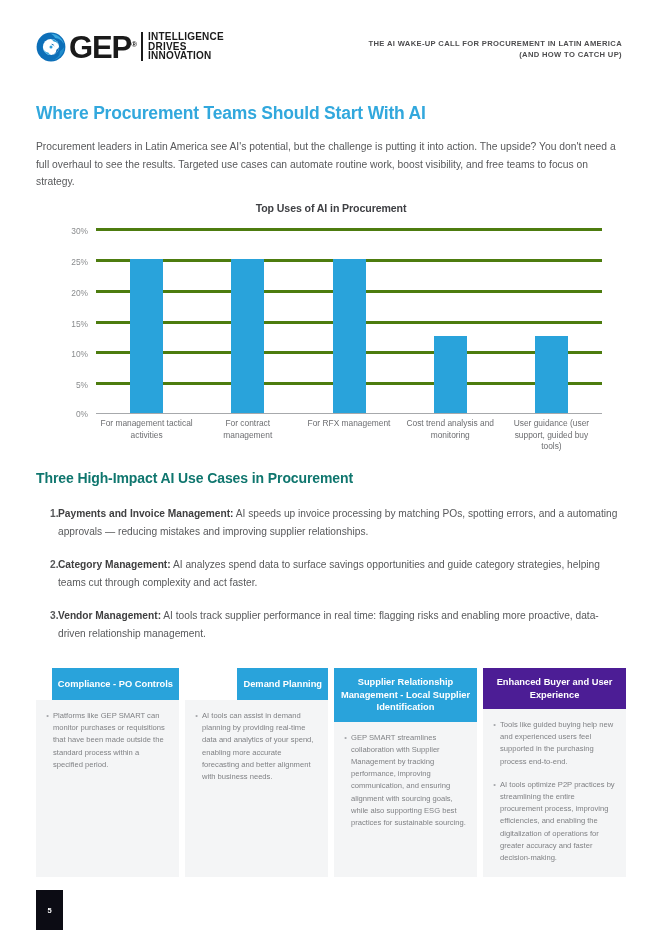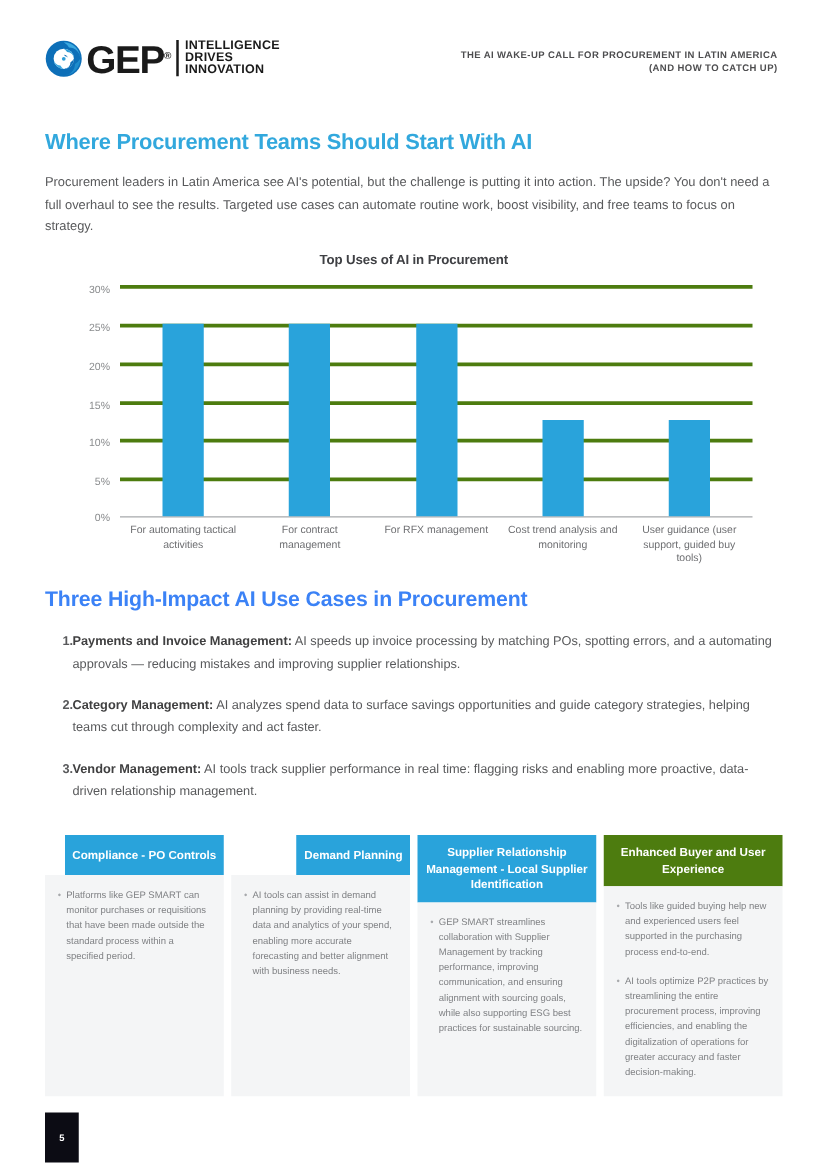--- a/index.html
+++ b/index.html
@@ -180,23 +180,23 @@
     color: #6d6e71;
     padding: 0 4px;
     box-sizing: border-box;
   }
 
   
   .sub-heading {
     position: absolute;
     top: 470px;
     left: 36px;
-    font-size: 17px;
-    font-weight: bold;
-    color: #3b82f6;
+    font-size: 14px;
+    font-weight: bold;
+    color: #0f766e;
     letter-spacing: -0.1px;
   }
   .usecases {
     position: absolute;
     top: 505px;
     left: 36px;
     width: 590px;
   }
   .usecase {
     display: flex;
@@ -362,21 +362,21 @@
           </div>
           <div class="bar-slot">
             <div class="bar" style="height: 41.6667%; background: rgb(41, 163, 219);"></div>
           </div>
           <div class="bar-slot">
             <div class="bar" style="height: 41.6667%; background: rgb(41, 163, 219);"></div>
           </div>
         </div>
     </div>
     <div class="xlabels" id="xlabels">
-        <div class="xlabel">For automating tactical activities</div>
+        <div class="xlabel">For management tactical activities</div>
         <div class="xlabel">For contract management</div>
         <div class="xlabel">For RFX management</div>
         <div class="xlabel">Cost trend analysis and monitoring</div>
         <div class="xlabel">User guidance (user support, guided buy tools)</div>
       </div>
   </div>
 
   <div class="sub-heading">Three High-Impact AI Use Cases in Procurement</div>
   <div class="usecases" id="usecases">
       <div class="usecase">
@@ -415,21 +415,21 @@
       <div class="card">
         <div class="card-head" style="background: rgb(41, 163, 219);">Supplier Relationship Management - Local Supplier Identification</div>
         <div class="card-body" style="background: rgb(244, 245, 246);">
           <div class="bullet-row">
             <div class="bullet-dot">•</div>
             <div class="bullet-text">GEP SMART streamlines collaboration with Supplier Management by tracking performance, improving communication, and ensuring alignment with sourcing goals, while also supporting ESG best practices for sustainable sourcing.</div>
           </div>
         </div>
       </div>
       <div class="card">
-        <div class="card-head" style="background: #4d7c0f;">Enhanced Buyer and User Experience</div>
+        <div class="card-head" style="background: #4c1d95;">Enhanced Buyer and User Experience</div>
         <div class="card-body" style="background: rgb(244, 245, 246);">
           <div class="bullet-row">
             <div class="bullet-dot">•</div>
             <div class="bullet-text">Tools like guided buying help new and experienced users feel supported in the purchasing process end-to-end.</div>
           </div>
           <div class="bullet-row">
             <div class="bullet-dot">•</div>
             <div class="bullet-text">AI tools optimize P2P practices by streamlining the entire procurement process, improving efficiencies, and enabling the digitalization of operations for greater accuracy and faster decision-making.</div>
           </div>
         </div>

